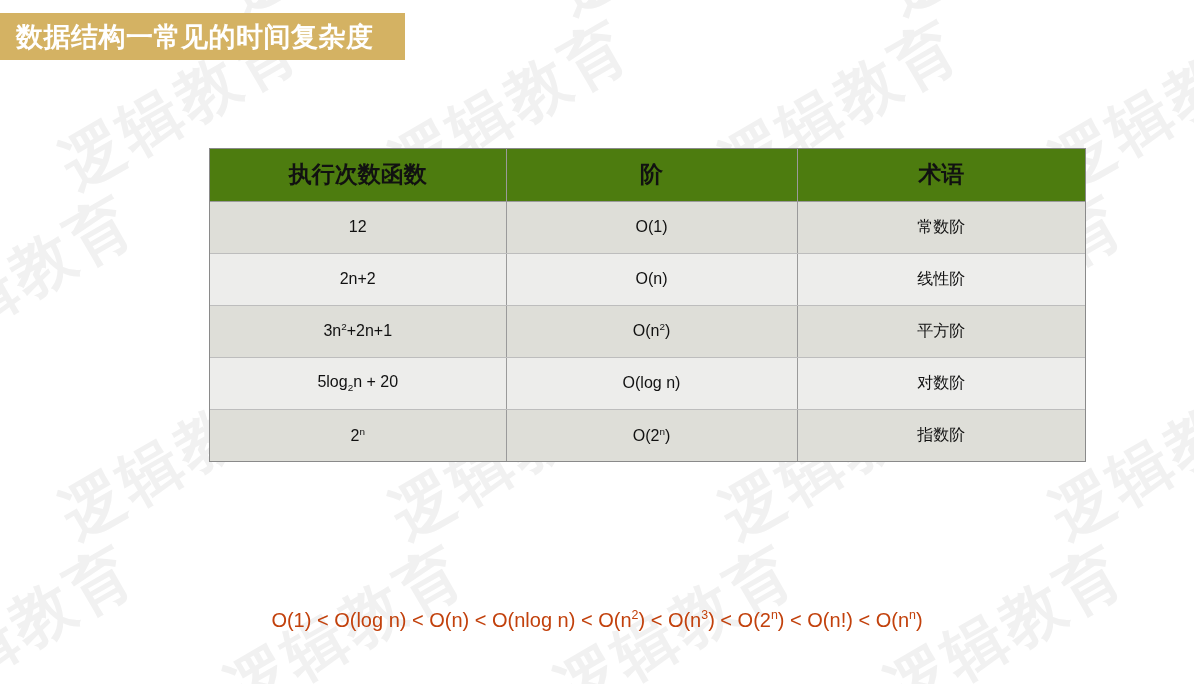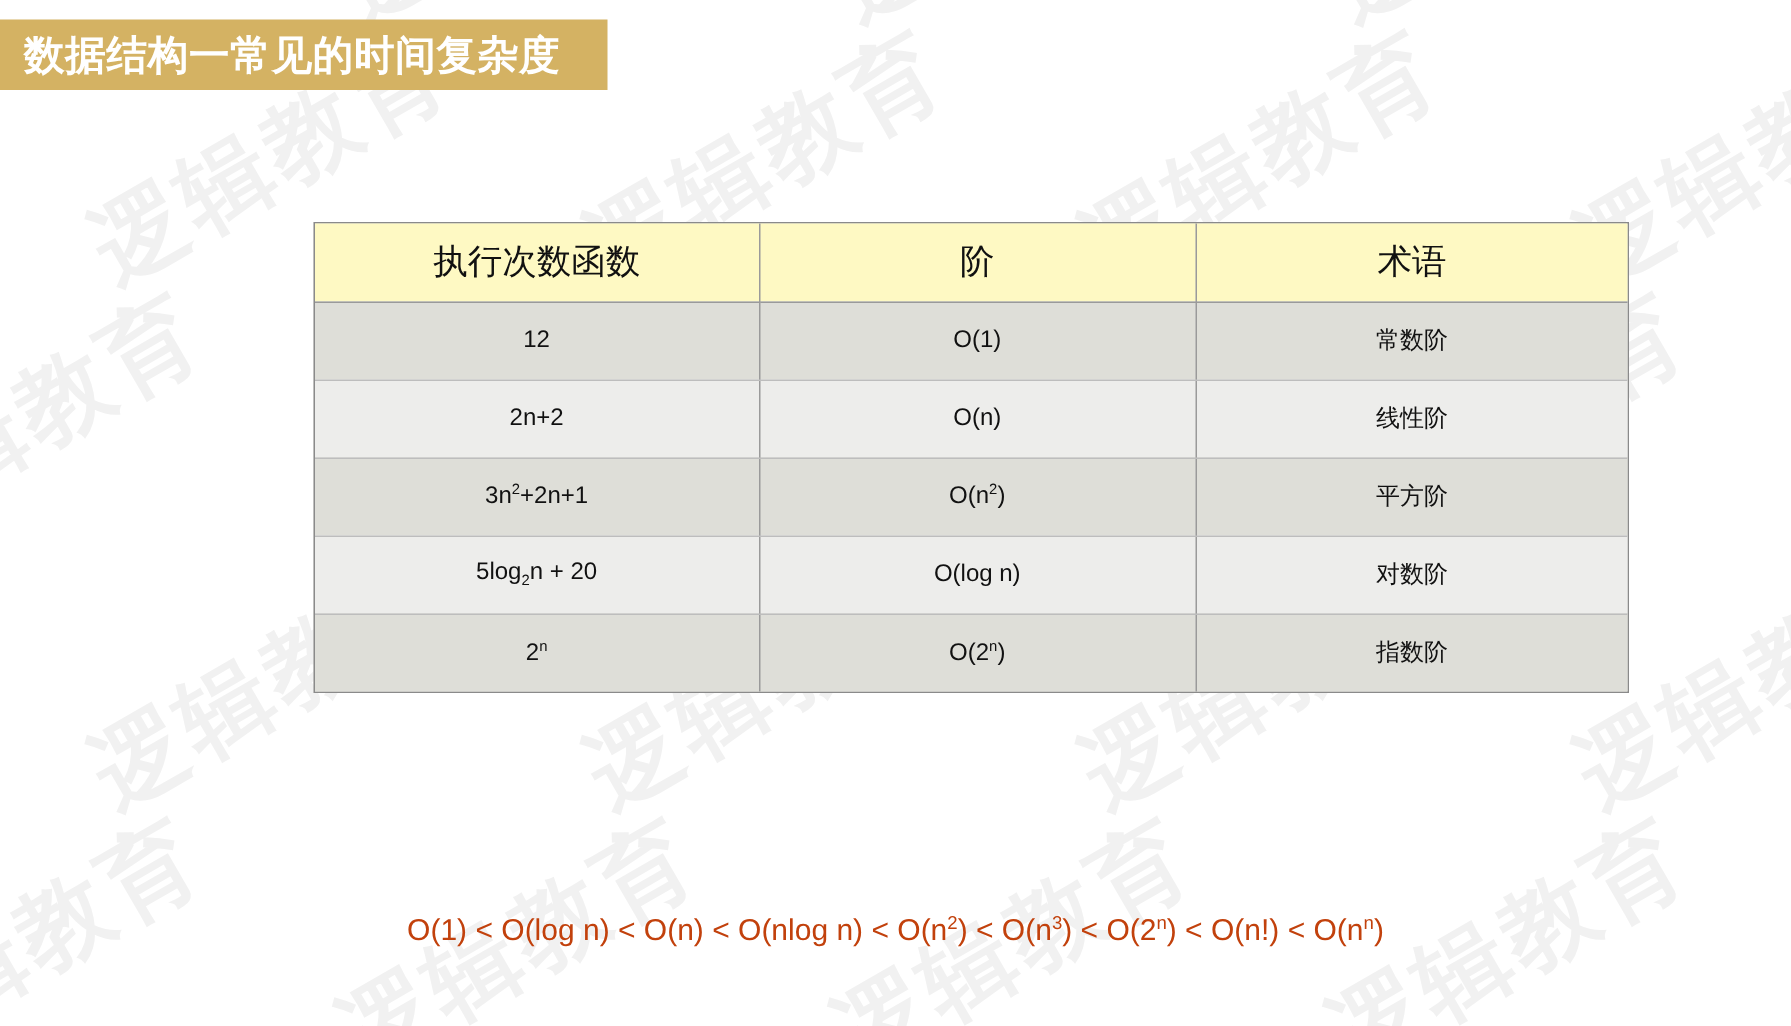--- a/index.html
+++ b/index.html
@@ -89,23 +89,23 @@
     box-sizing: border-box;
   }
   table.complexity-table th:last-child,
   table.complexity-table td:last-child {
     border-right: none;
   }
   table.complexity-table tr:last-child td {
     border-bottom: none;
   }
   table.complexity-table thead th {
-    background: #fef9c3;
+    background: #4d7c0f;
     font-size: 23px;
-    font-weight: 400;
+    font-weight: 700;
     color: #111111;
     border-bottom: 1px solid #9a9a9a;
     font-family: "DejaVu Sans", "Liberation Sans", sans-serif;
     margin-left: 44px;
   }
   table.complexity-table tbody td {
     font-size: 16px;
     font-weight: 400;
     font-family: "Liberation Sans", "DejaVu Sans", sans-serif;
   }

